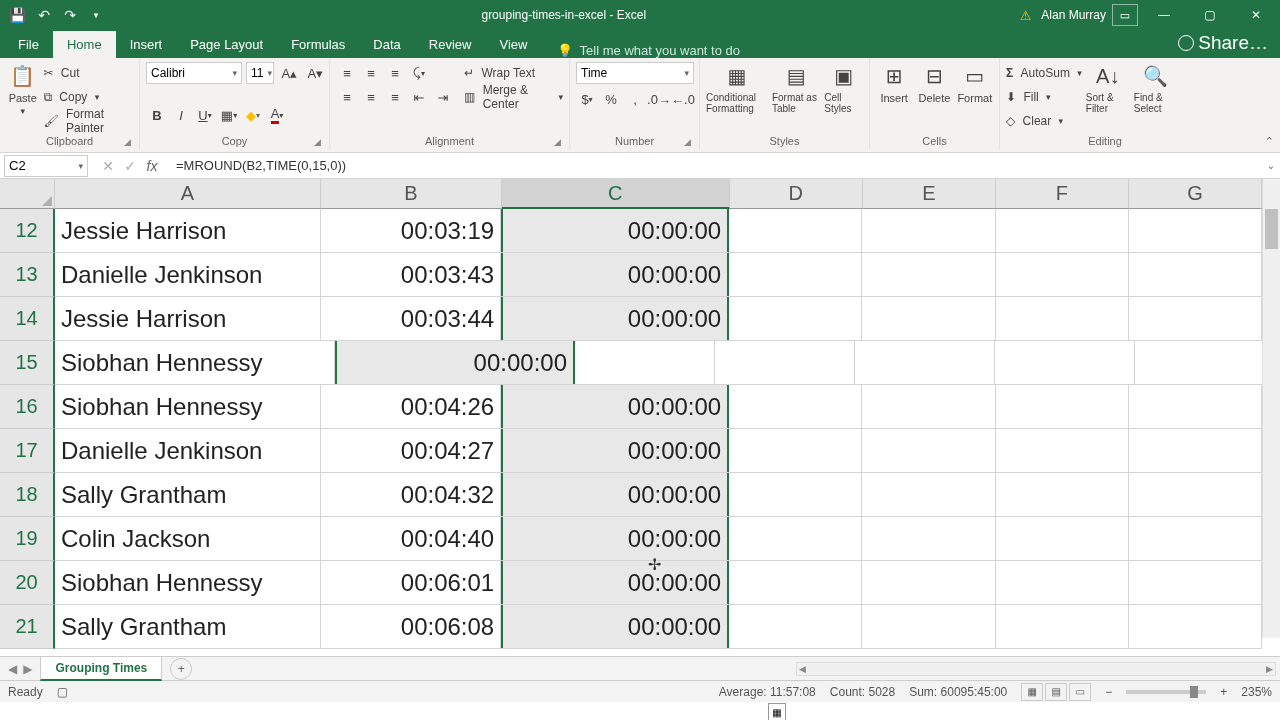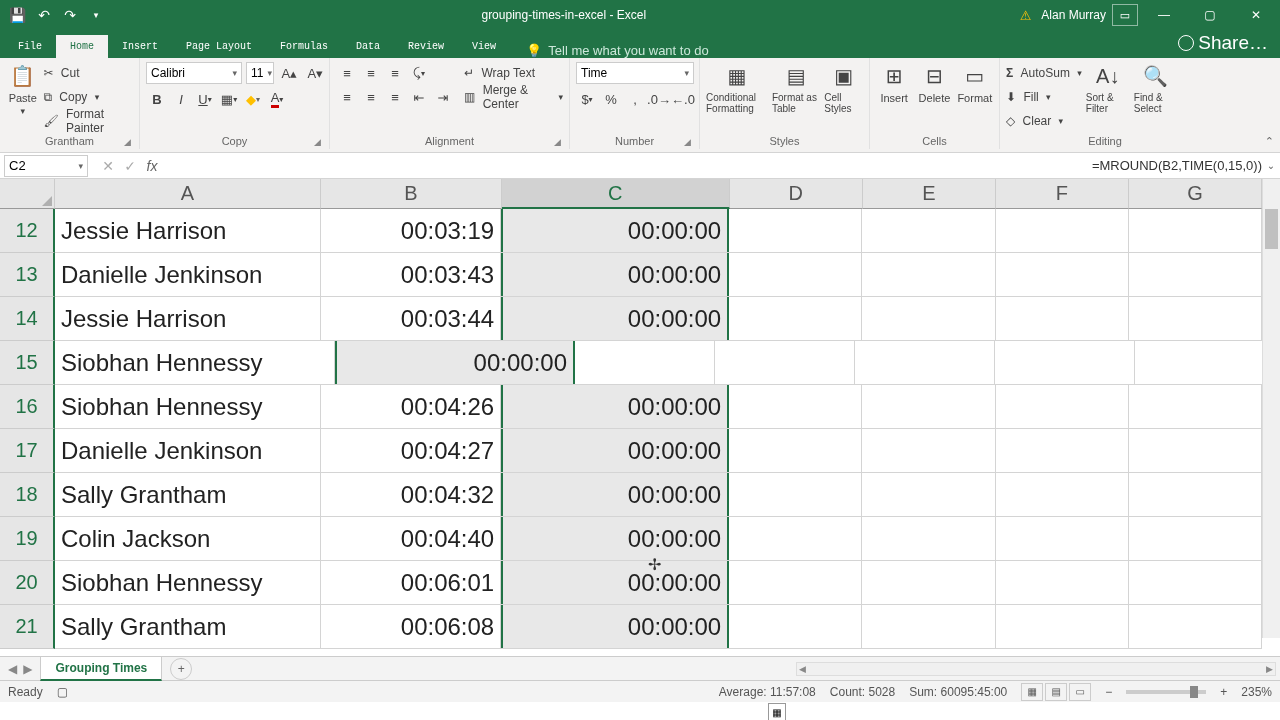--- a/index.html
+++ b/index.html
@@ -10,21 +10,21 @@
 .titlebar .qat { display: flex; align-items: center; gap: 2px; padding-left: 6px; }
 .qat-btn { width: 24px; height: 24px; display: flex; align-items: center; justify-content: center; color: #fff; font-size: 14px; }
 .titlebar .title { flex: 1; text-align: center; }
 .titlebar .right { display: flex; align-items: center; gap: 6px; padding-right: 4px; }
 .win-btn { width: 40px; height: 30px; display: flex; align-items: center; justify-content: center; color: #fff; font-size: 12px; }
 .warn-icon { color: #ffc107; font-size: 13px; margin-right: 4px; }
 .ribbon-toggle { width: 26px; height: 22px; border: 1px solid rgba(255,255,255,0.5); display: flex; align-items: center; justify-content: center; font-size: 11px; }
 
 
 .tabs { height: 28px; background: #217346; display: flex; align-items: flex-end; padding-left: 4px; }
-.tab { padding: 6px 14px; color: #fff; font-size: 10px; cursor: pointer; font-family: Liberation Mono, monospace; }
+.tab { padding: 6px 14px; color: #fff; font-size: 13px; cursor: pointer; }
 .tab.file { background: #217346; }
 .tab.active { background: #f3f2f1; color: #217346; }
 .tellme { display: flex; align-items: center; color: #cce8da; font-size: 13px; padding-left: 16px; gap: 6px; }
 .tabs .spacer { flex: 1; }
 .share { color: #fff; font-size: 19px; padding: 4px 12px; display: flex; align-items: center; gap: 4px; }
 .share::before { content: ""; width: 14px; height: 14px; border: 1px solid #fff; border-radius: 50%; display: inline-block; }
 
 
 .ribbon { height: 95px; background: #f3f2f1; border-bottom: 1px solid #d4d4d4; display: flex; position: relative; }
 .rgroup { border-right: 1px solid #e1e1e1; height: 91px; display: flex; flex-direction: column; justify-content: space-between; padding: 2px 6px 0; }
@@ -40,21 +40,21 @@
 .stack3 { display: flex; flex-direction: column; gap: 2px; }
 .ribbon-collapse { position: absolute; right: 6px; bottom: 4px; font-size: 11px; color: #666; }
 
 
 .fbar { height: 26px; border-bottom: 1px solid #d4d4d4; display: flex; align-items: center; font-size: 13px; }
 .namebox { width: 84px; height: 22px; border: 1px solid #ccc; margin: 0 4px; display: flex; align-items: center; padding: 0 4px; justify-content: space-between; }
 .namebox .arrow { font-size: 9px; color: #666; }
 .fbar-btns { display: flex; gap: 2px; padding: 0 6px; color: #aaa; }
 .fbar-btns span { width: 20px; text-align: center; font-size: 14px; }
 .fx { font-style: italic; color: #666; }
-.formula { flex: 1; padding-left: 8px; color: #333; text-align: right; }
+.formula { flex: 1; padding-left: 8px; color: #333; }
 .fbar-expand { width: 18px; text-align: center; color: #666; font-size: 10px; }
 
 
 .grid-wrap { position: relative; height: 477px; background: #fff; display: flex; }
 .selectall { width: 55px; height: 30px; background: #e6e6e6; border-right: 1px solid #ccc; border-bottom: 1px solid #999; position: absolute; left: 0; top: 0; z-index: 3; }
 .selectall::after { content: ""; position: absolute; right: 2px; bottom: 2px; border-left: 10px solid transparent; border-bottom: 10px solid #b0b0b0; }
 .colheads { position: absolute; left: 55px; top: 0; right: 18px; height: 30px; display: flex; z-index: 2; }
 .ch { background: #e6e6e6; border-right: 1px solid #ccc; border-bottom: 1px solid #999; display: flex; align-items: center; justify-content: center; font-size: 20px; color: #555; }
 .ch.sel { background: #d2d2d2; border-bottom: 2px solid #217346; color: #217346; }
 .rowheads { position: absolute; left: 0; top: 30px; width: 55px; bottom: 18px; z-index: 2; }
@@ -134,25 +134,25 @@
         <div class="ico">📋</div>
         <span>Paste</span>
           <span style="font-size:9px">▾</span>
       </div>
       <div class="stack3">
         <div class="sm-row"><span>✂</span>&nbsp;<span>Cut</span></div>
         <div class="sm-row"><span>⧉</span>&nbsp;<span>Copy</span>&nbsp;<span style="font-size:9px">▾</span></div>
         <div class="sm-row"><span>🖌</span>&nbsp;<span>Format Painter</span></div>
       </div>
     </div>
-    <div class="label"><span>Grantham</span><span class="dlg-launcher">◢</span></div>
+    <div class="label"><span>Clipboard</span><span class="dlg-launcher">◢</span></div>
   </div>
 
   <div class="rgroup" style="width:190px">
-    <div class="body" style="flex-direction:column;gap:4px;width:100%">
+    <div class="body" style="flex-direction:column;gap:20px;width:100%">
       <div style="display:flex;gap:4px">
         <div class="combo" style="width:96px">
             <span>Calibri</span>
             <span class="arrow">▾</span>
           </div>
         <div class="combo" style="width:28px">
             <span>11</span>
             <span class="arrow">▾</span>
           </div>
         <div class="sm-btn">A▴</div>

